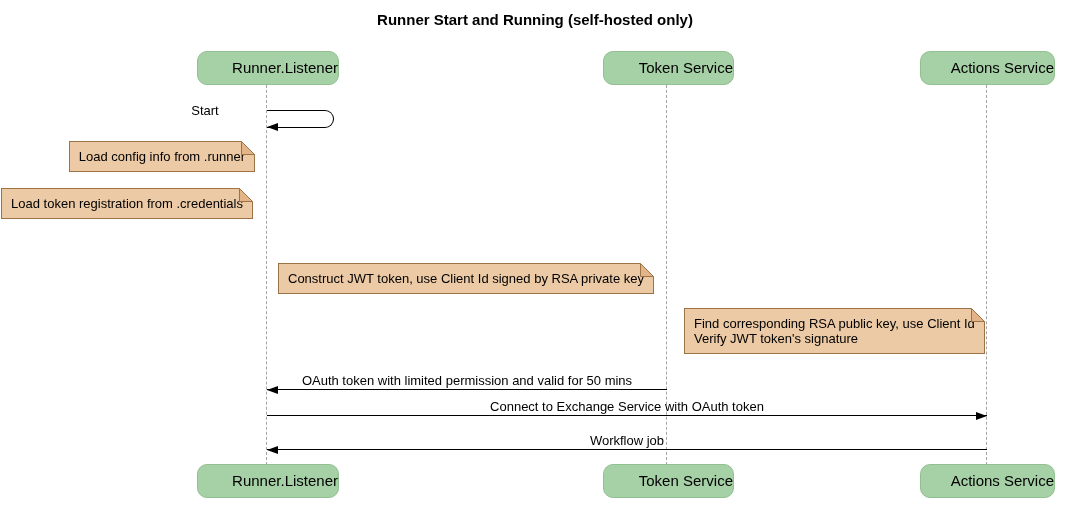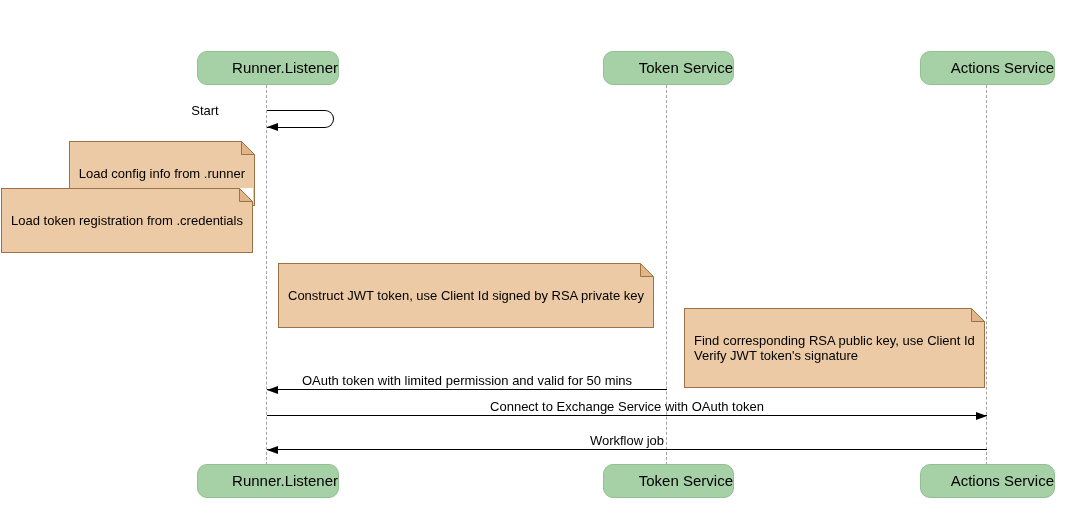--- a/index.html
+++ b/index.html
@@ -32,29 +32,30 @@
   .ah-right { border-top:4px solid transparent; border-bottom:4px solid transparent; border-left:11px solid #000; }
   .self-arrow { left:267px; top:123px; }
   .msg { position:absolute; }
   .msg-label { text-align:center; font-size:13px; line-height:15px; margin-bottom:1px; }
   .msg-line { position:relative; height:0; border-top:1px solid #000; }
   .msg-line .ah-right { right:0; top:-4px; }
   .msg-line .ah-left  { left:0; top:-4px; }
   .note {
     position:absolute; background:var(--note-fill, #eccaa5);
     border:1px solid var(--note-border, #9b7346);
-    padding:24px 9px; font-size:13px; line-height:15px; white-space:nowrap;
+    padding:7px 9px; font-size:13px; line-height:15px; white-space:nowrap;
   }
   .note .fold { position:absolute; top:-1px; right:-1px; }
 </style>
 </head>
 <body>
 
 <div class="stage">
 
+  <div class="title">Runner Start and Running (self-hosted only)</div>
 
   <div class="lifeline" style="left:266px;"></div>
   <div class="lifeline" style="left:666px;"></div>
   <div class="lifeline" style="left:986px;"></div>
 
   <div class="actor" style="left:197px; top:51px; width:140px;">Runner.Listener</div>
   <div class="actor" style="left:603px; top:51px; width:129px;">Token Service</div>
   <div class="actor" style="left:920px; top:51px; width:133px;">Actions Service</div>
 
   <div class="self-label" style="left:150px; width:110px;">Start</div>

